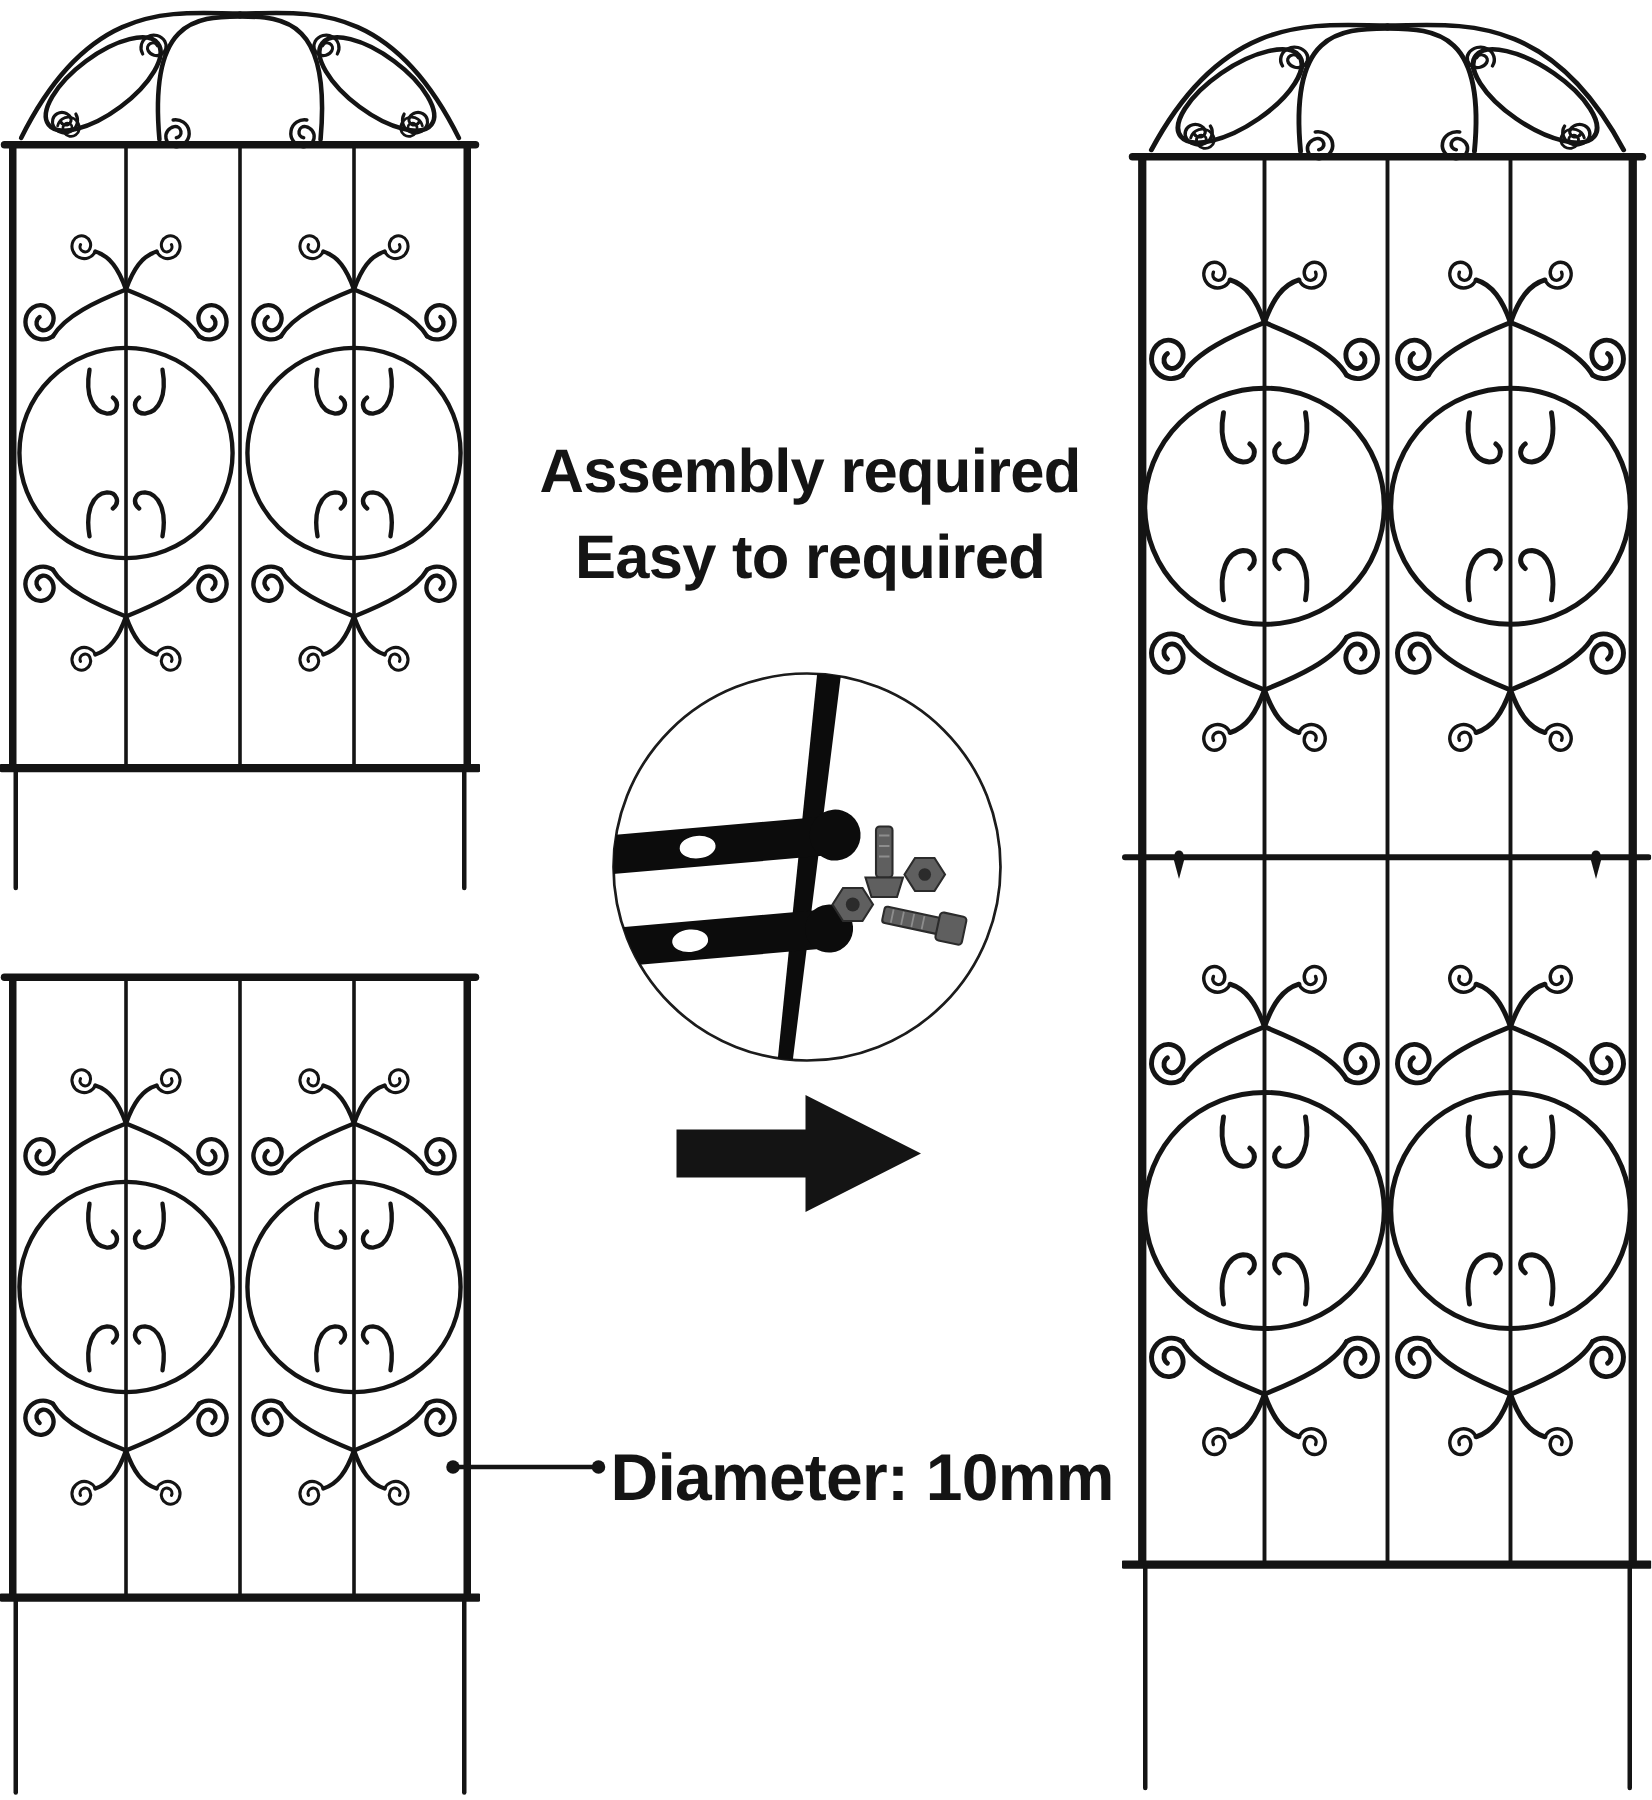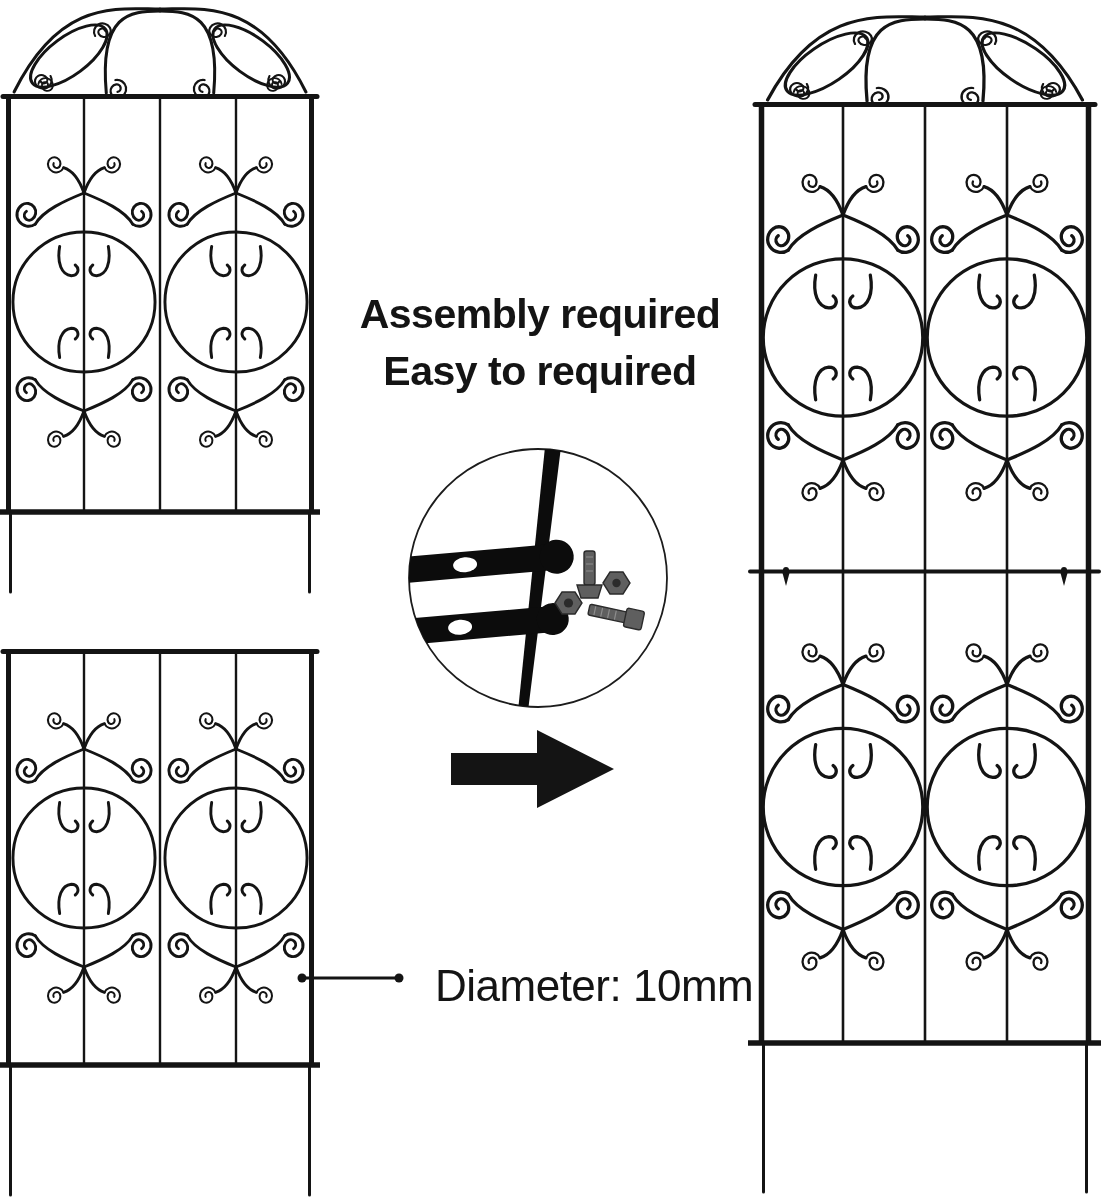--- a/index.html
+++ b/index.html
@@ -24,26 +24,25 @@
     left:290px;top:286px;width:500px;
     text-align:center;
     font-weight:700;
     font-size:41px;
     line-height:57px;
     letter-spacing:-0.5px;
     color:var(--ink);
   }
   .diameter-label{
     left:407px;top:961px;
-    font-weight:400;
+    font-weight:700;
     font-size:44px;
     letter-spacing:-0.5px;
     white-space:nowrap;
     color:var(--ink);
-    margin-left:28px;
   }
   svg{display:block;color:var(--ink);}
 </style>
 </head>
 <body>
 
 <div class="stage">
 
   <svg width="0" height="0" style="position:absolute" aria-hidden="true">
     <defs>

